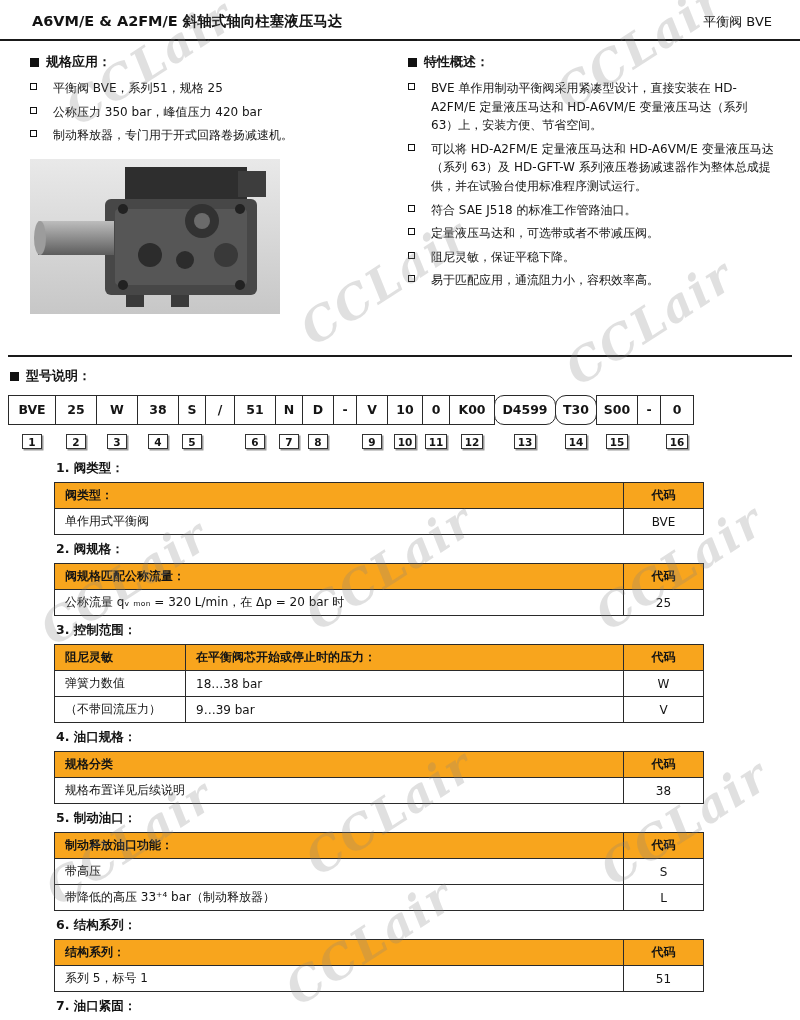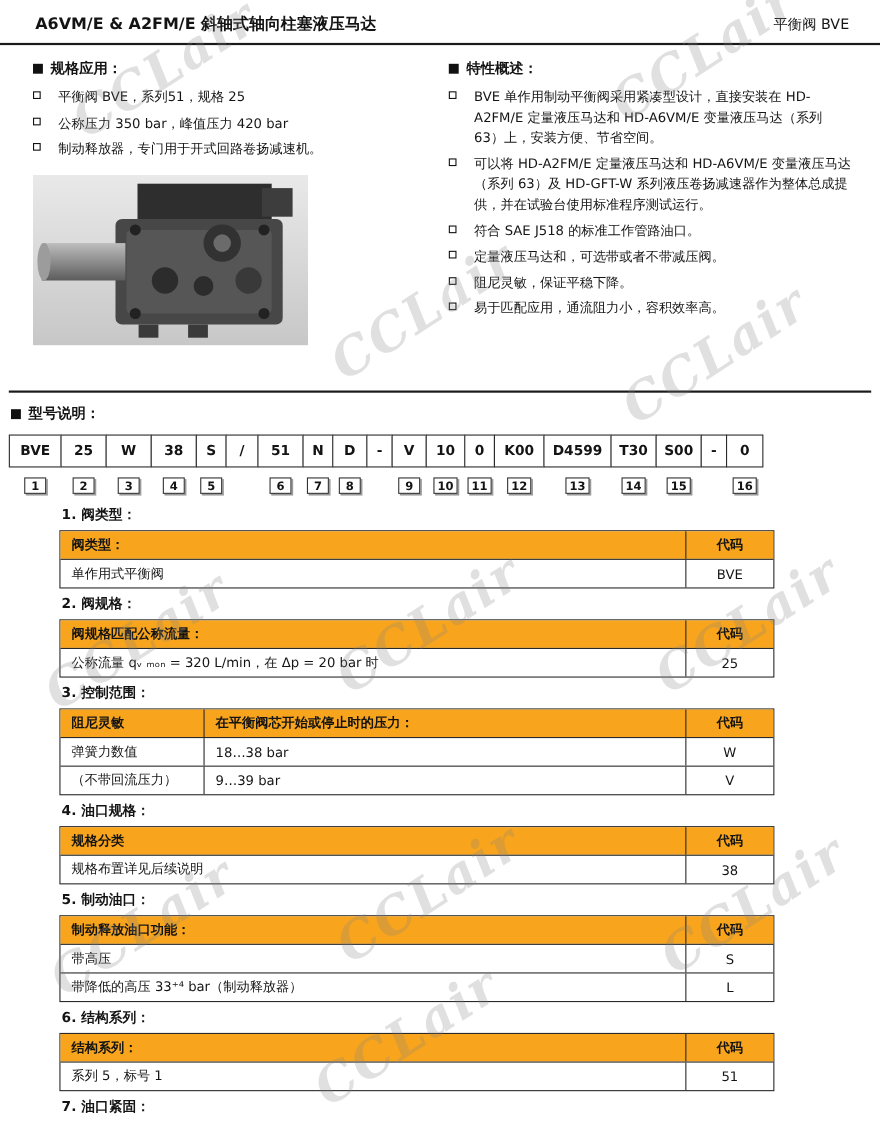--- a/index.html
+++ b/index.html
@@ -204,22 +204,22 @@
         <div class="mc-cell" style="width: 28px;">S</div>
         <div class="mc-cell" style="width: 30px;">/</div>
         <div class="mc-cell" style="width: 42px;">51</div>
         <div class="mc-cell" style="width: 28px;">N</div>
         <div class="mc-cell" style="width: 32px;">D</div>
         <div class="mc-cell" style="width: 24px;">-</div>
         <div class="mc-cell" style="width: 32px;">V</div>
         <div class="mc-cell" style="width: 36px;">10</div>
         <div class="mc-cell" style="width: 28px;">0</div>
         <div class="mc-cell" style="width: 46px;">K00</div>
-        <div class="mc-cell" style="width: 62px;">D4599</div>
-        <div class="mc-cell" style="width: 42px;">T30</div>
+        <div class="mc-cell" style="width: 62px; border-radius: 10px;">D4599</div>
+        <div class="mc-cell" style="width: 42px; border-radius: 11px;">T30</div>
         <div class="mc-cell" style="width: 42px;">S00</div>
         <div class="mc-cell" style="width: 24px;">-</div>
         <div class="mc-cell" style="width: 34px;">0</div>
       </div>
     <div class="mn-row">
         <div class="mn-slot" style="width: 48px;">
           <div class="mn-box">1</div>
         </div>
         <div class="mn-slot" style="width: 42px;">
           <div class="mn-box">2</div>

